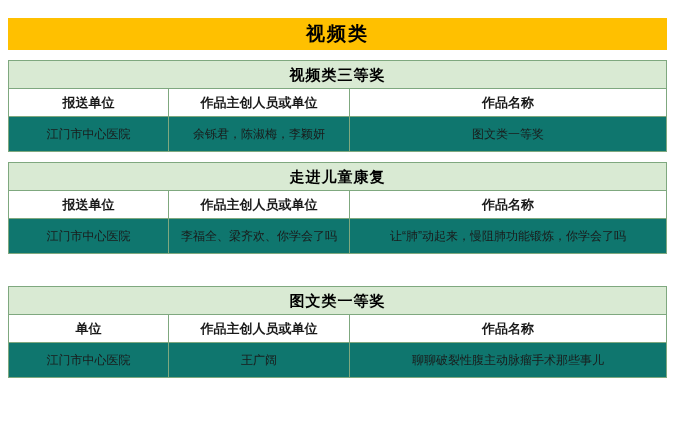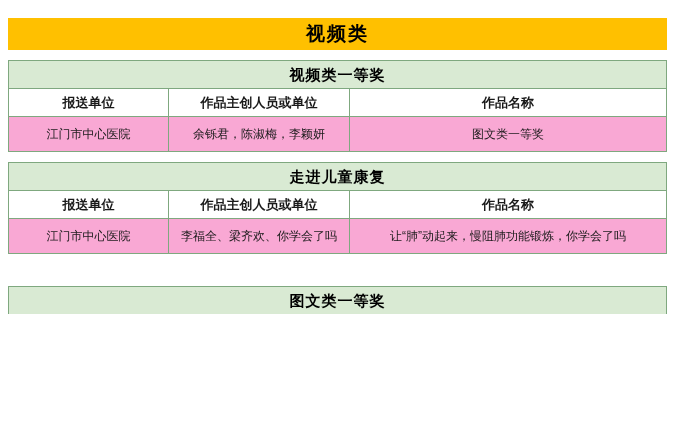--- a/index.html
+++ b/index.html
@@ -63,38 +63,38 @@
   table.awards th {
     height: 27px;
     font-size: 13px;
     font-weight: bold;
     background: #ffffff;
   }
   table.awards td {
     height: 34px;
     font-size: 12px;
     font-weight: normal;
-    background: #f9a8d4;
+    background: #0f766e;
   }
   .col-unit { width: 155px; }
   .col-creator { width: 176px; }
   .col-work { width: auto; }
   .gap-sm { height: 10px; }
   .gap-lg { height: 22px; }
 </style>
 </head>
 <body>
 
 <div class="page">
 
   <div class="section">
     <div class="section-title">视频类</div>
     <div class="gap-sm"></div>
 
-    <div class="award-title">视频类一等奖</div>
+    <div class="award-title">视频类三等奖</div>
     <table class="awards">
       <thead>
         <tr>
           <th class="col-unit">报送单位</th>
           <th class="col-creator">作品主创人员或单位</th>
           <th class="col-work">作品名称</th>
         </tr>
       </thead>
       <tbody>
         <tr>
@@ -125,15 +125,31 @@
       </tbody>
     </table>
   </div>
 
   <div class="gap-lg"></div>
 
   <div class="section">
     <div class="gap-sm"></div>
 
     <div class="award-title">图文类一等奖</div>
+    <table class="awards">
+      <thead>
+        <tr>
+          <th class="col-unit">单位</th>
+          <th class="col-creator">作品主创人员或单位</th>
+          <th class="col-work">作品名称</th>
+        </tr>
+      </thead>
+      <tbody>
+        <tr>
+          <td>江门市中心医院</td>
+          <td>王广阔</td>
+          <td>聊聊破裂性腹主动脉瘤手术那些事儿</td>
+        </tr>
+      </tbody>
+    </table>
   </div>
 
 </div>
 
 </body></html>

